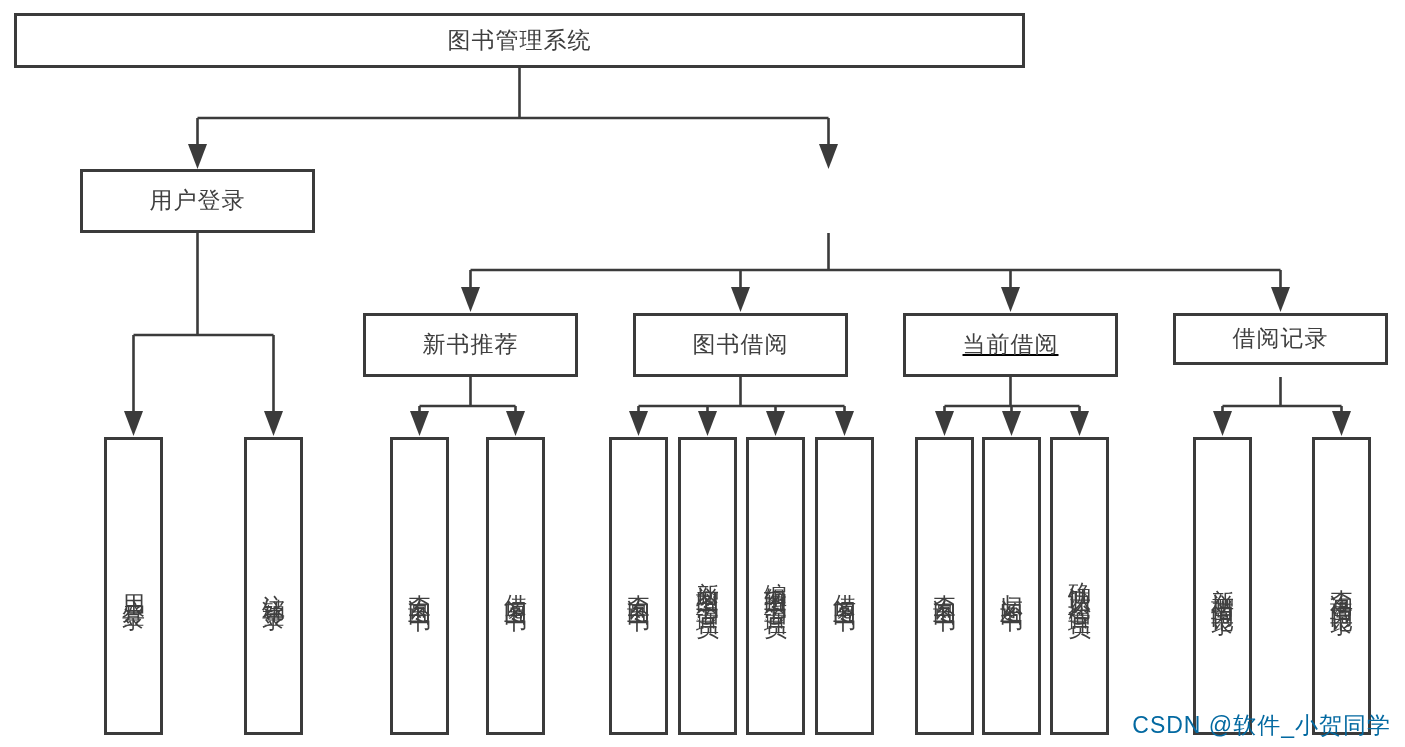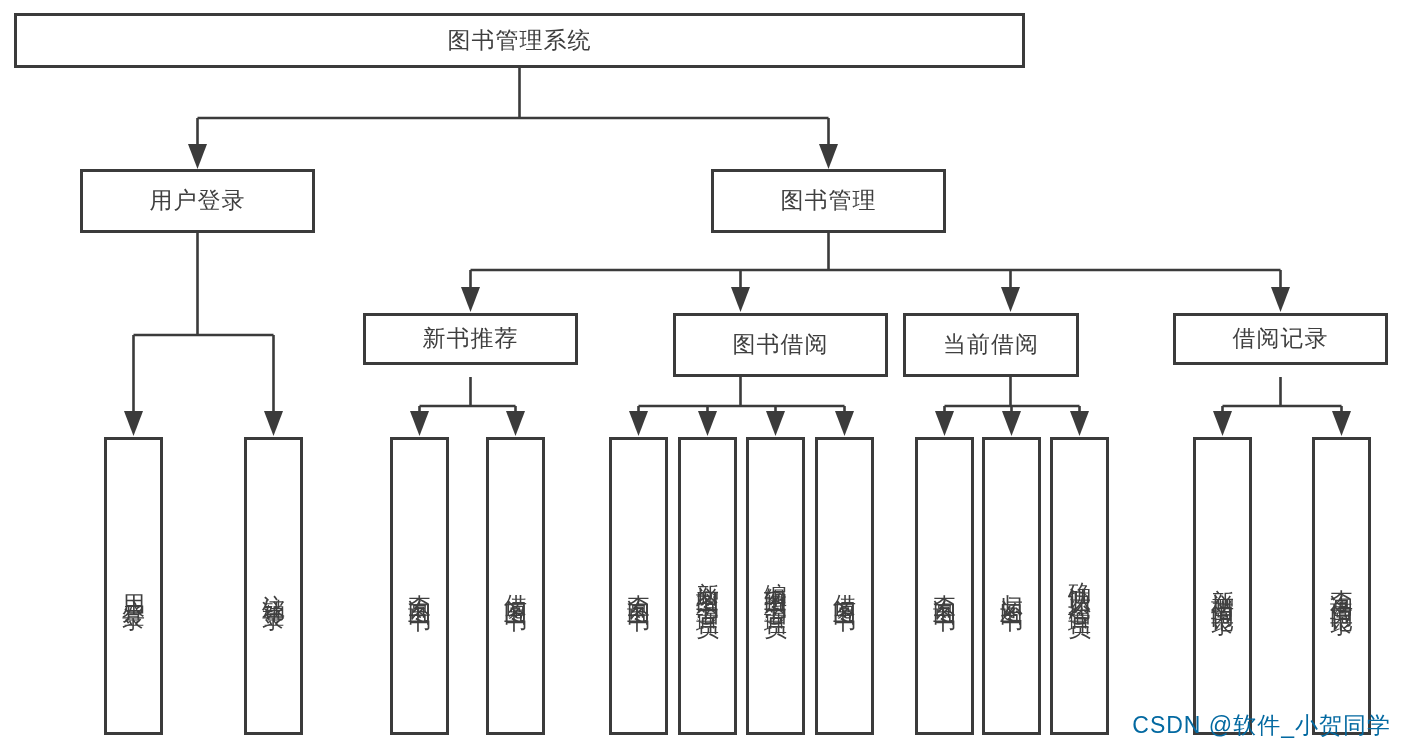--- a/index.html
+++ b/index.html
@@ -98,31 +98,28 @@
     </g>
   </svg>
 
   <div class="node" style="left:14px; top:13px; width:1011px; height:55px;">
     <span class="hlabel">图书管理系统</span>
   </div>
 
   <div class="node" style="left:80px; top:169px; width:235px; height:64px;">
     <span class="hlabel">用户登录</span>
   </div>
-  <div class="node" style="left:711px; top:169px; width:235px; height:64px;">
-    <span class="hlabel">图书管理</span>
-  </div>
 
-  <div class="node" style="left:363px; top:313px; width:215px; height:52px;">
+  <div class="node" style="left:363px; top:313px; width:215px; height:64px;">
     <span class="hlabel">新书推荐</span>
   </div>
-  <div class="node" style="left:633px; top:313px; width:215px; height:64px;margin-left:40px;">
+  <div class="node" style="left:633px; top:313px; width:215px; height:64px;">
     <span class="hlabel">图书借阅</span>
   </div>
-  <div class="node" style="left:903px; top:313px; width:176px; height:64px;">
+  <div class="node" style="left:903px; top:313px; width:215px; height:64px;text-decoration:underline;">
     <span class="hlabel">当前借阅</span>
   </div>
   <div class="node" style="left:1173px; top:313px; width:215px; height:52px;">
     <span class="hlabel">借阅记录</span>
   </div>
 
   <div class="node" style="left:104px; top:437px; width:59px; height:298px;">
     <span class="vlabel">用户登录</span>
   </div>
   <div class="node" style="left:244px; top:437px; width:59px; height:298px;">

